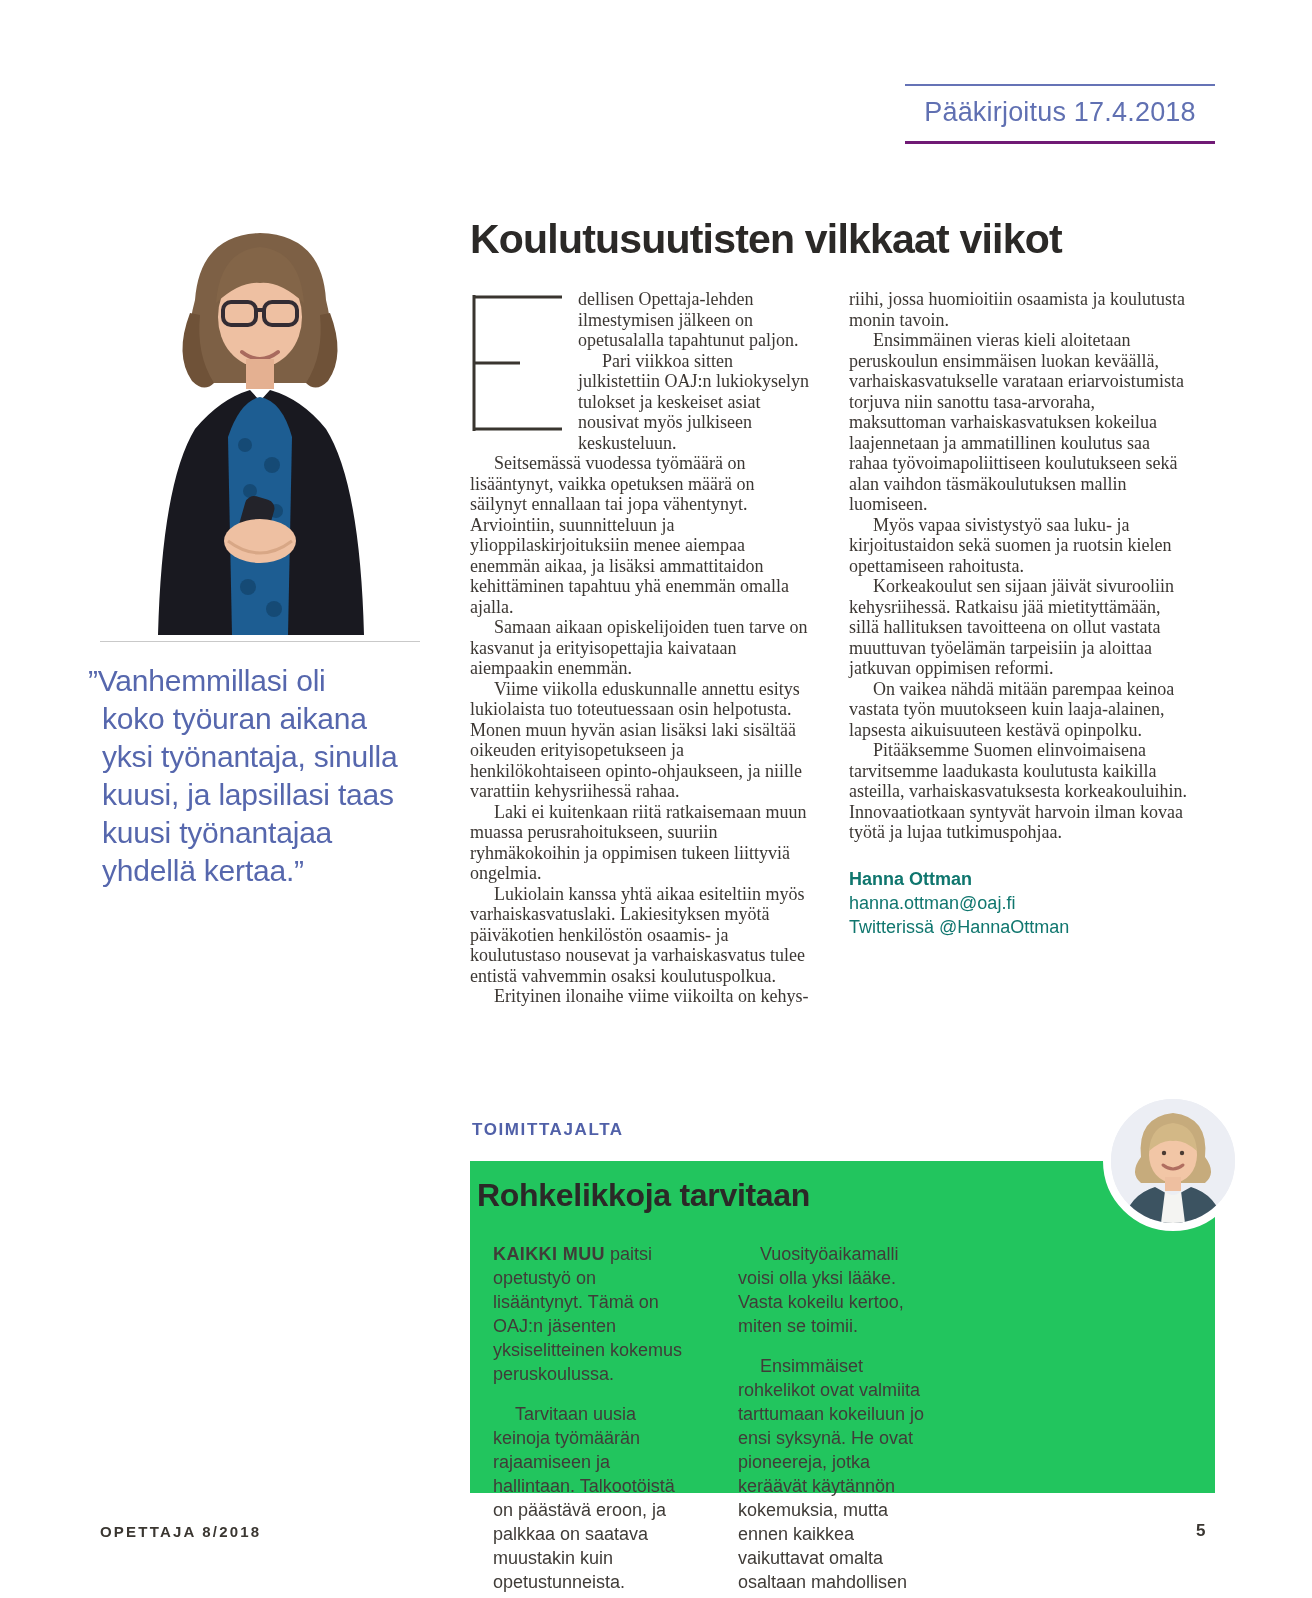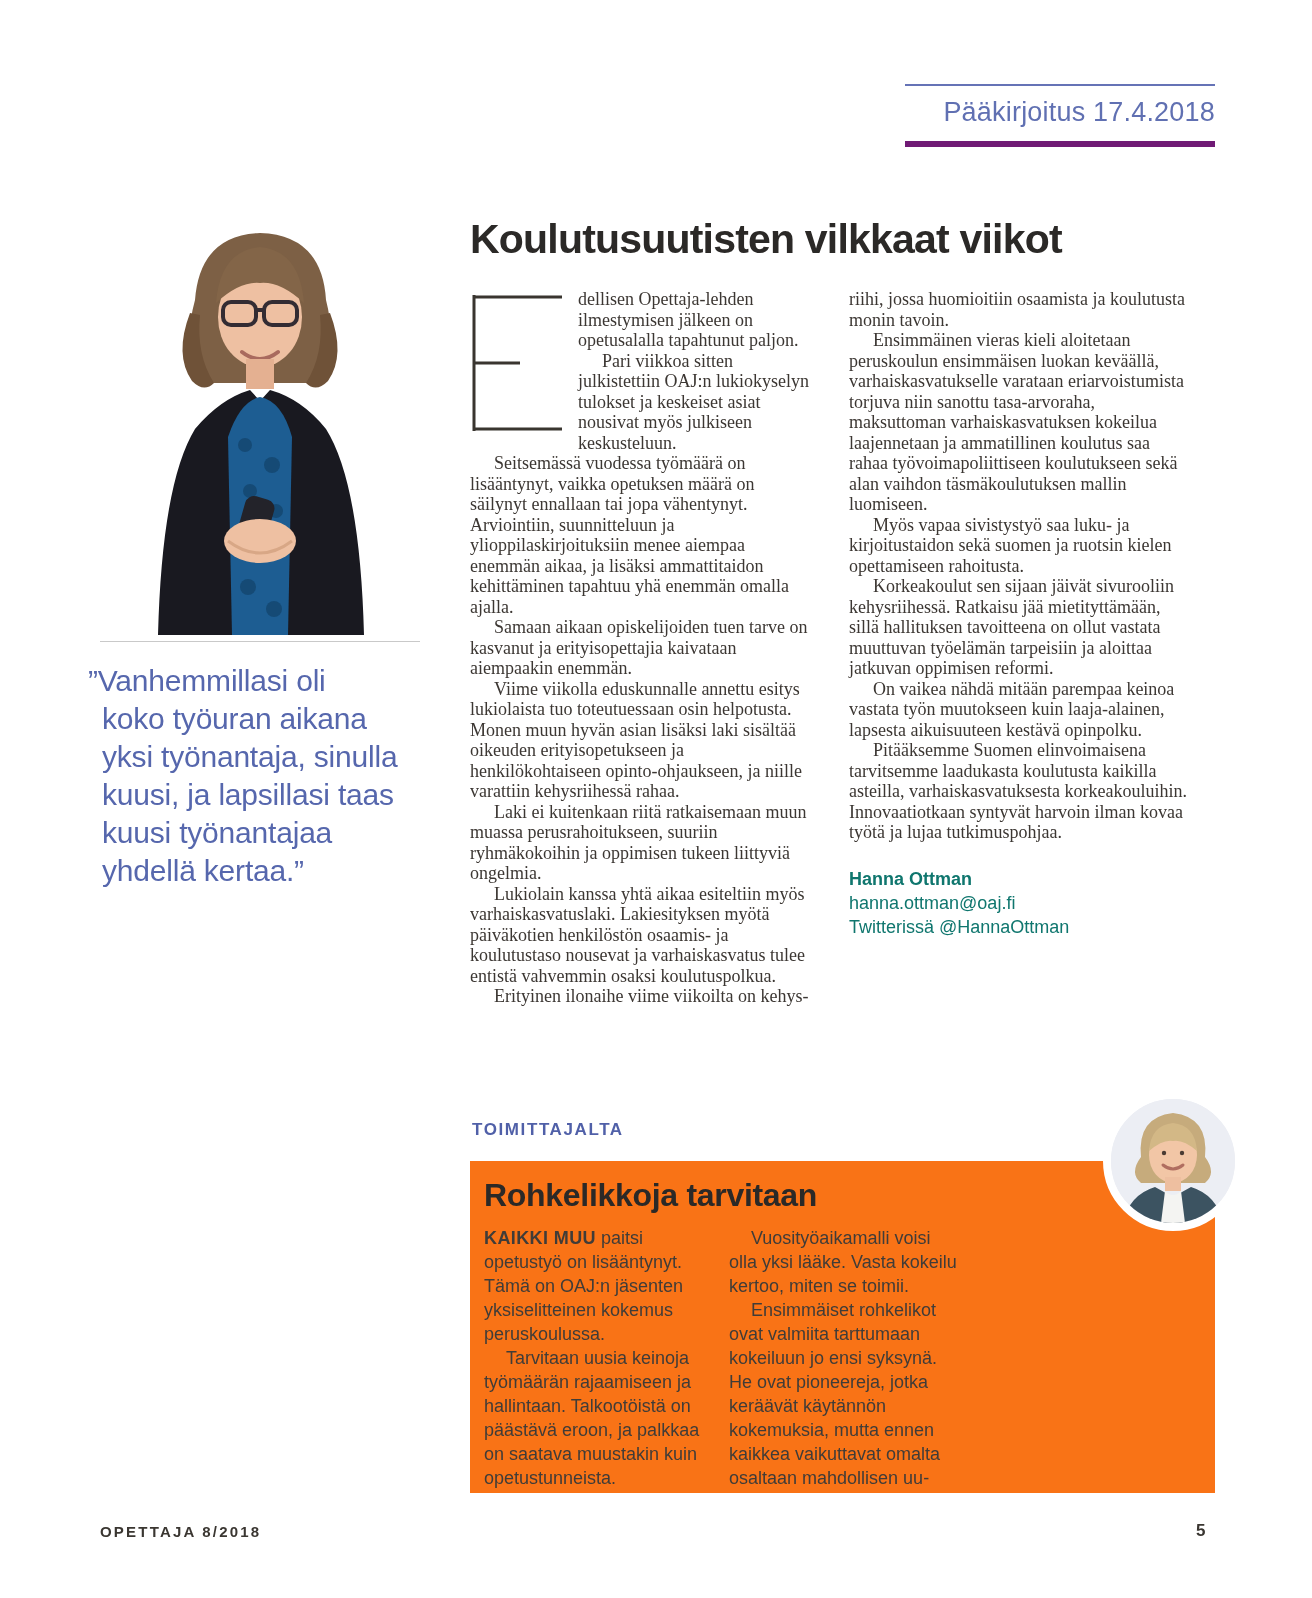--- a/index.html
+++ b/index.html
@@ -4,22 +4,22 @@
 <style>
   html,body { margin:0; padding:0; background:#ffffff; }
   .page {
     position:relative; width:1312px; height:1598px; background:#ffffff;
     overflow:hidden; font-family:"Liberation Sans", sans-serif;
   }
 
   
   .kicker {
     position:absolute; left:905px; top:84px; width:310px;
-    border-top:2px solid #6573b6; border-bottom:6px solid #701a75;
-    padding:11px 0 13px 0; text-align:right;
+    border-top:2px solid #6573b6; border-bottom:3px solid #701a75;
+    padding:11px 0 13px 0; text-align:center;
     color:#6070b2; font-size:27px; font-weight:400; letter-spacing:0.2px;
   }
 
   
   .portrait { position:absolute; left:100px; top:205px; width:320px; height:430px; }
   .portrait svg { display:block; width:100%; height:100%; }
   .portrait-rule { position:absolute; left:100px; top:641px; width:320px; height:1px; background:#c9c9c9; }
   .pull-quote {
     position:absolute; left:88px; top:662px; width:352px;
     font-size:30px; line-height:38px; color:#5667ad;
@@ -41,26 +41,26 @@
   .author { margin-top:24px; font-family:"Liberation Sans", sans-serif; font-size:18px; line-height:24px; color:#0f766e; }
   .author-name { font-weight:700; }
 
   
   .section-label {
     position:absolute; left:472px; top:1120px;
     font-size:17px; font-weight:700; letter-spacing:1.6px; color:#5060a8;
   }
   .panel {
     position:absolute; left:470px; top:1161px; width:745px; height:332px;
-    background:#f97316; box-sizing:border-box; padding:16px 14px 0 14px;
+    background:#22c55e; box-sizing:border-box; padding:16px 14px 0 7px;
   }
   .panel-heading { margin:0 0 12px 0; font-size:32px; font-weight:700; letter-spacing:-0.3px; color:#2b2927; }
   .panel-cols { display:flex; gap:17px; }
   .panel-col { width:228px; font-size:18px; line-height:24px; color:#403c38; }
-  .panel-col p { margin:0; }
+  .panel-col p { margin:16px; }
   .p-indent { text-indent:22px; }
   .lead { font-weight:700; letter-spacing:0.4px; }
   .panel-author { margin-top:24px; }
   .panel-author p { font-weight:700; }
 
   .avatar {
     position:absolute; left:1103px; top:1091px; width:124px; height:124px;
     border-radius:50%; border:8px solid #ffffff; overflow:hidden; background:#eceef4;
   }
   .avatar svg { display:block; width:100%; height:100%; }

